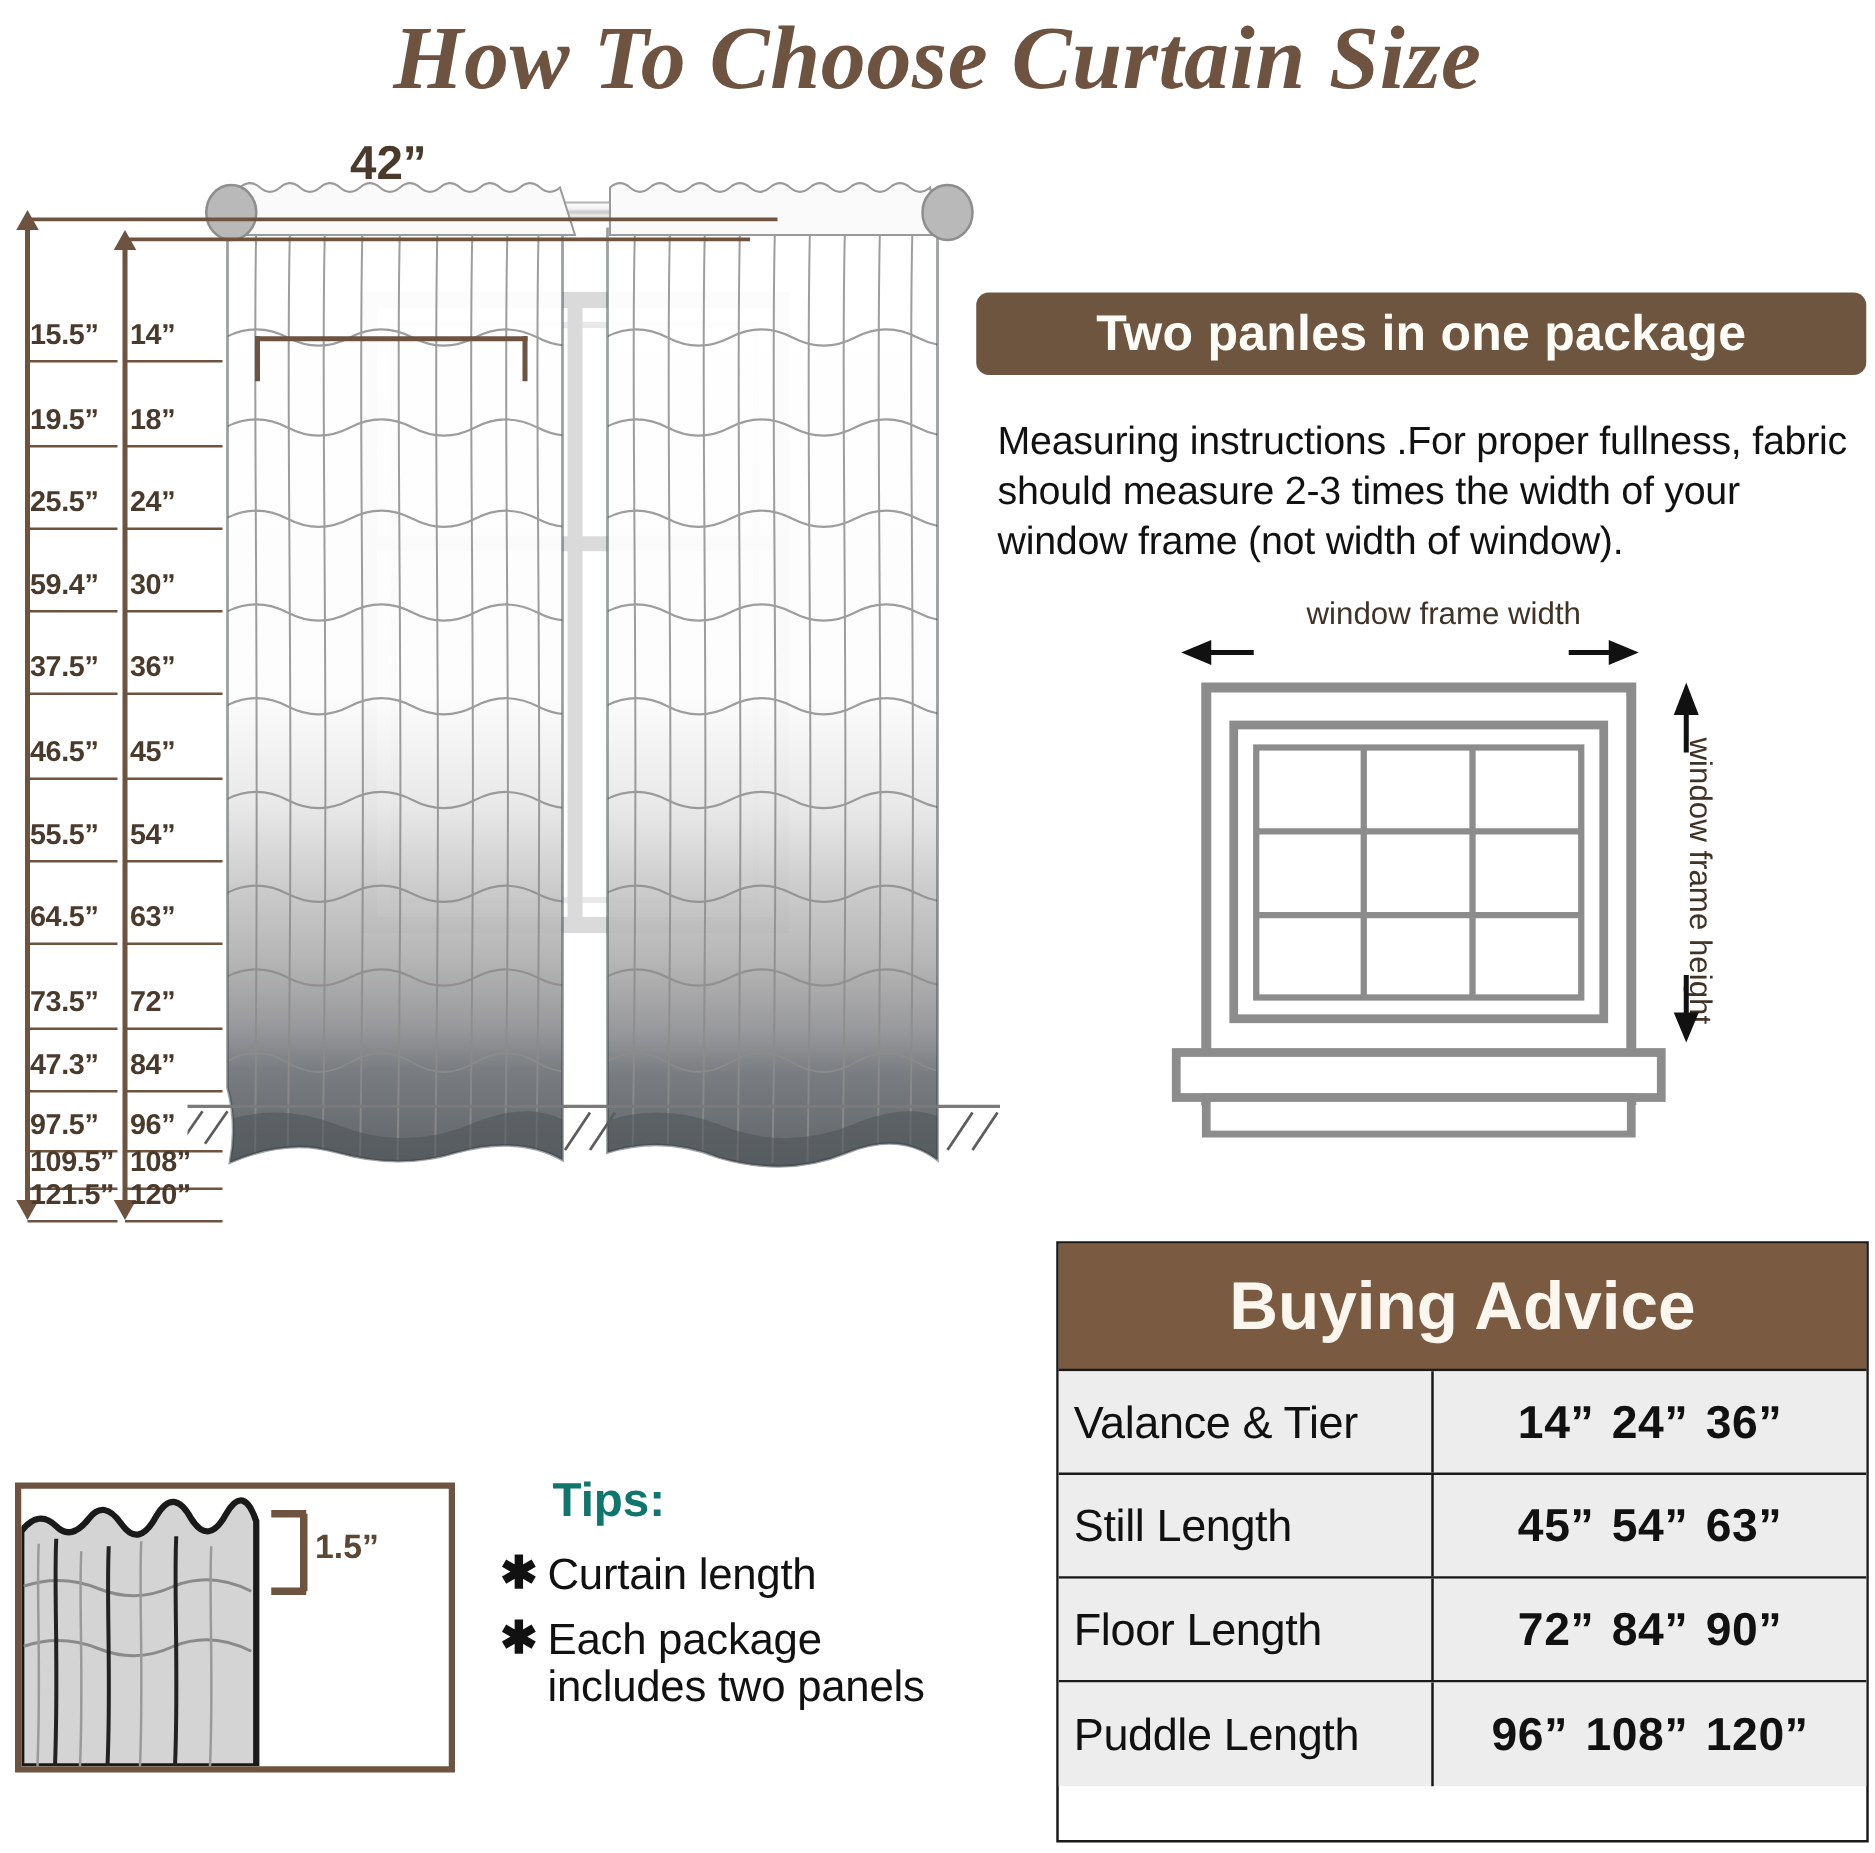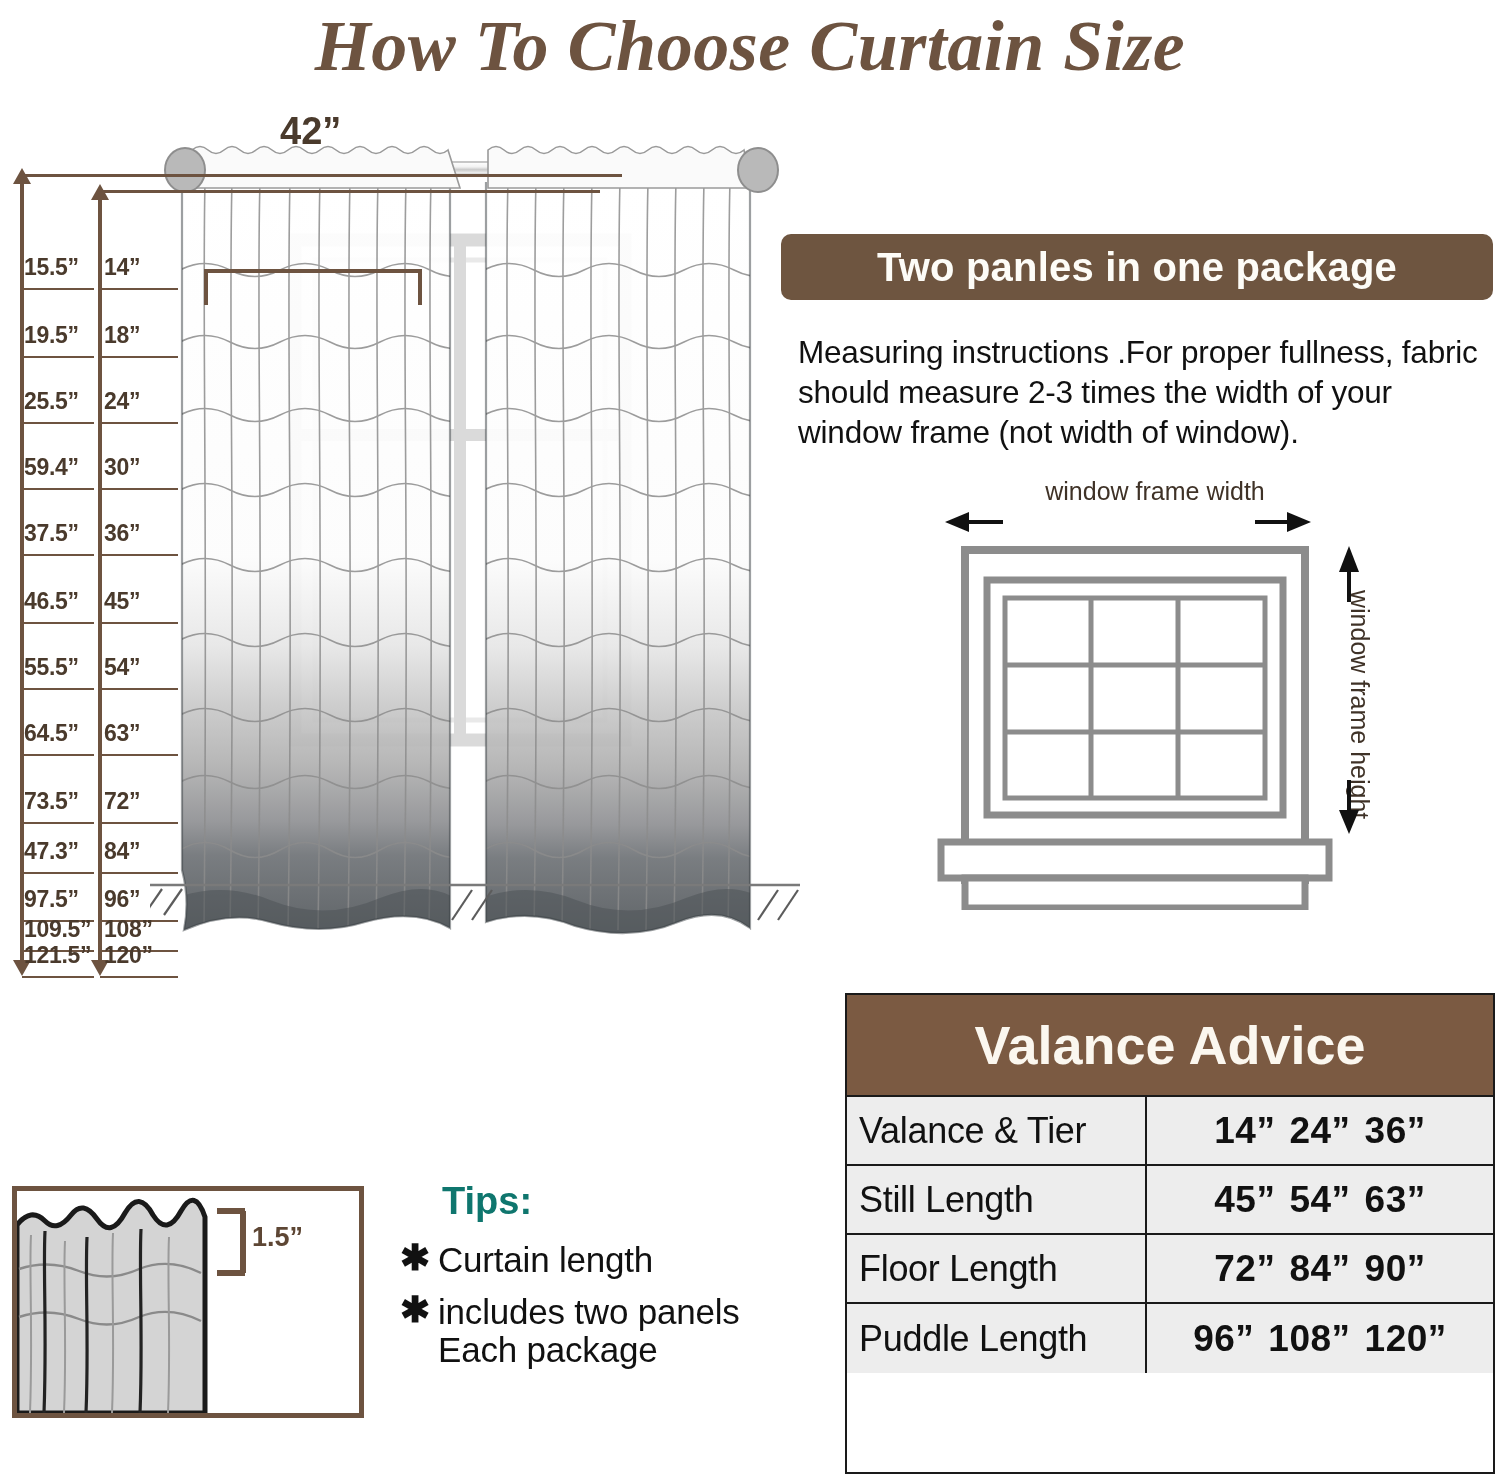--- a/index.html
+++ b/index.html
@@ -229,21 +229,21 @@
   }
   #buying-rows {
     position: absolute;
     left: 0;
     top: 102px;
     width: 100%;
     height: 377px;
   }
   .bt-row {
     display: flex;
-    height: 69px;
+    height: 83px;
     box-sizing: border-box;
     border-bottom: 2px solid #1a1a1a;
     background: #ededed;
   }
   .bt-row:last-child { border-bottom: none; justify-content: space-between; }
   .bt-cell-label {
     flex: 0 0 300px;
     box-sizing: border-box;
     border-right: 2px solid #1a1a1a;
     display: flex;
@@ -542,28 +542,28 @@
   <div class="tip-row">
     <div class="tip-star">✱</div>
     <div class="tip-text">
       <div>Curtain length</div>
     </div>
   </div>
 
   <div class="tip-row">
     <div class="tip-star">✱</div>
     <div class="tip-text">
+      <div>Each package</div>
       <div>includes two panels</div>
-      <div>Each package</div>
     </div>
   </div>
 </div>
 
 <div id="buying-table">
-  <div id="buying-header">Valance Advice</div>
+  <div id="buying-header">Buying Advice</div>
   <div id="buying-rows">
       <div class="bt-row">
         <div class="bt-cell-label">Valance &amp; Tier</div>
         <div class="bt-cell-values">
           <span>14”</span>
           <span>24”</span>
           <span>36”</span>
         </div>
       </div>
       <div class="bt-row">

